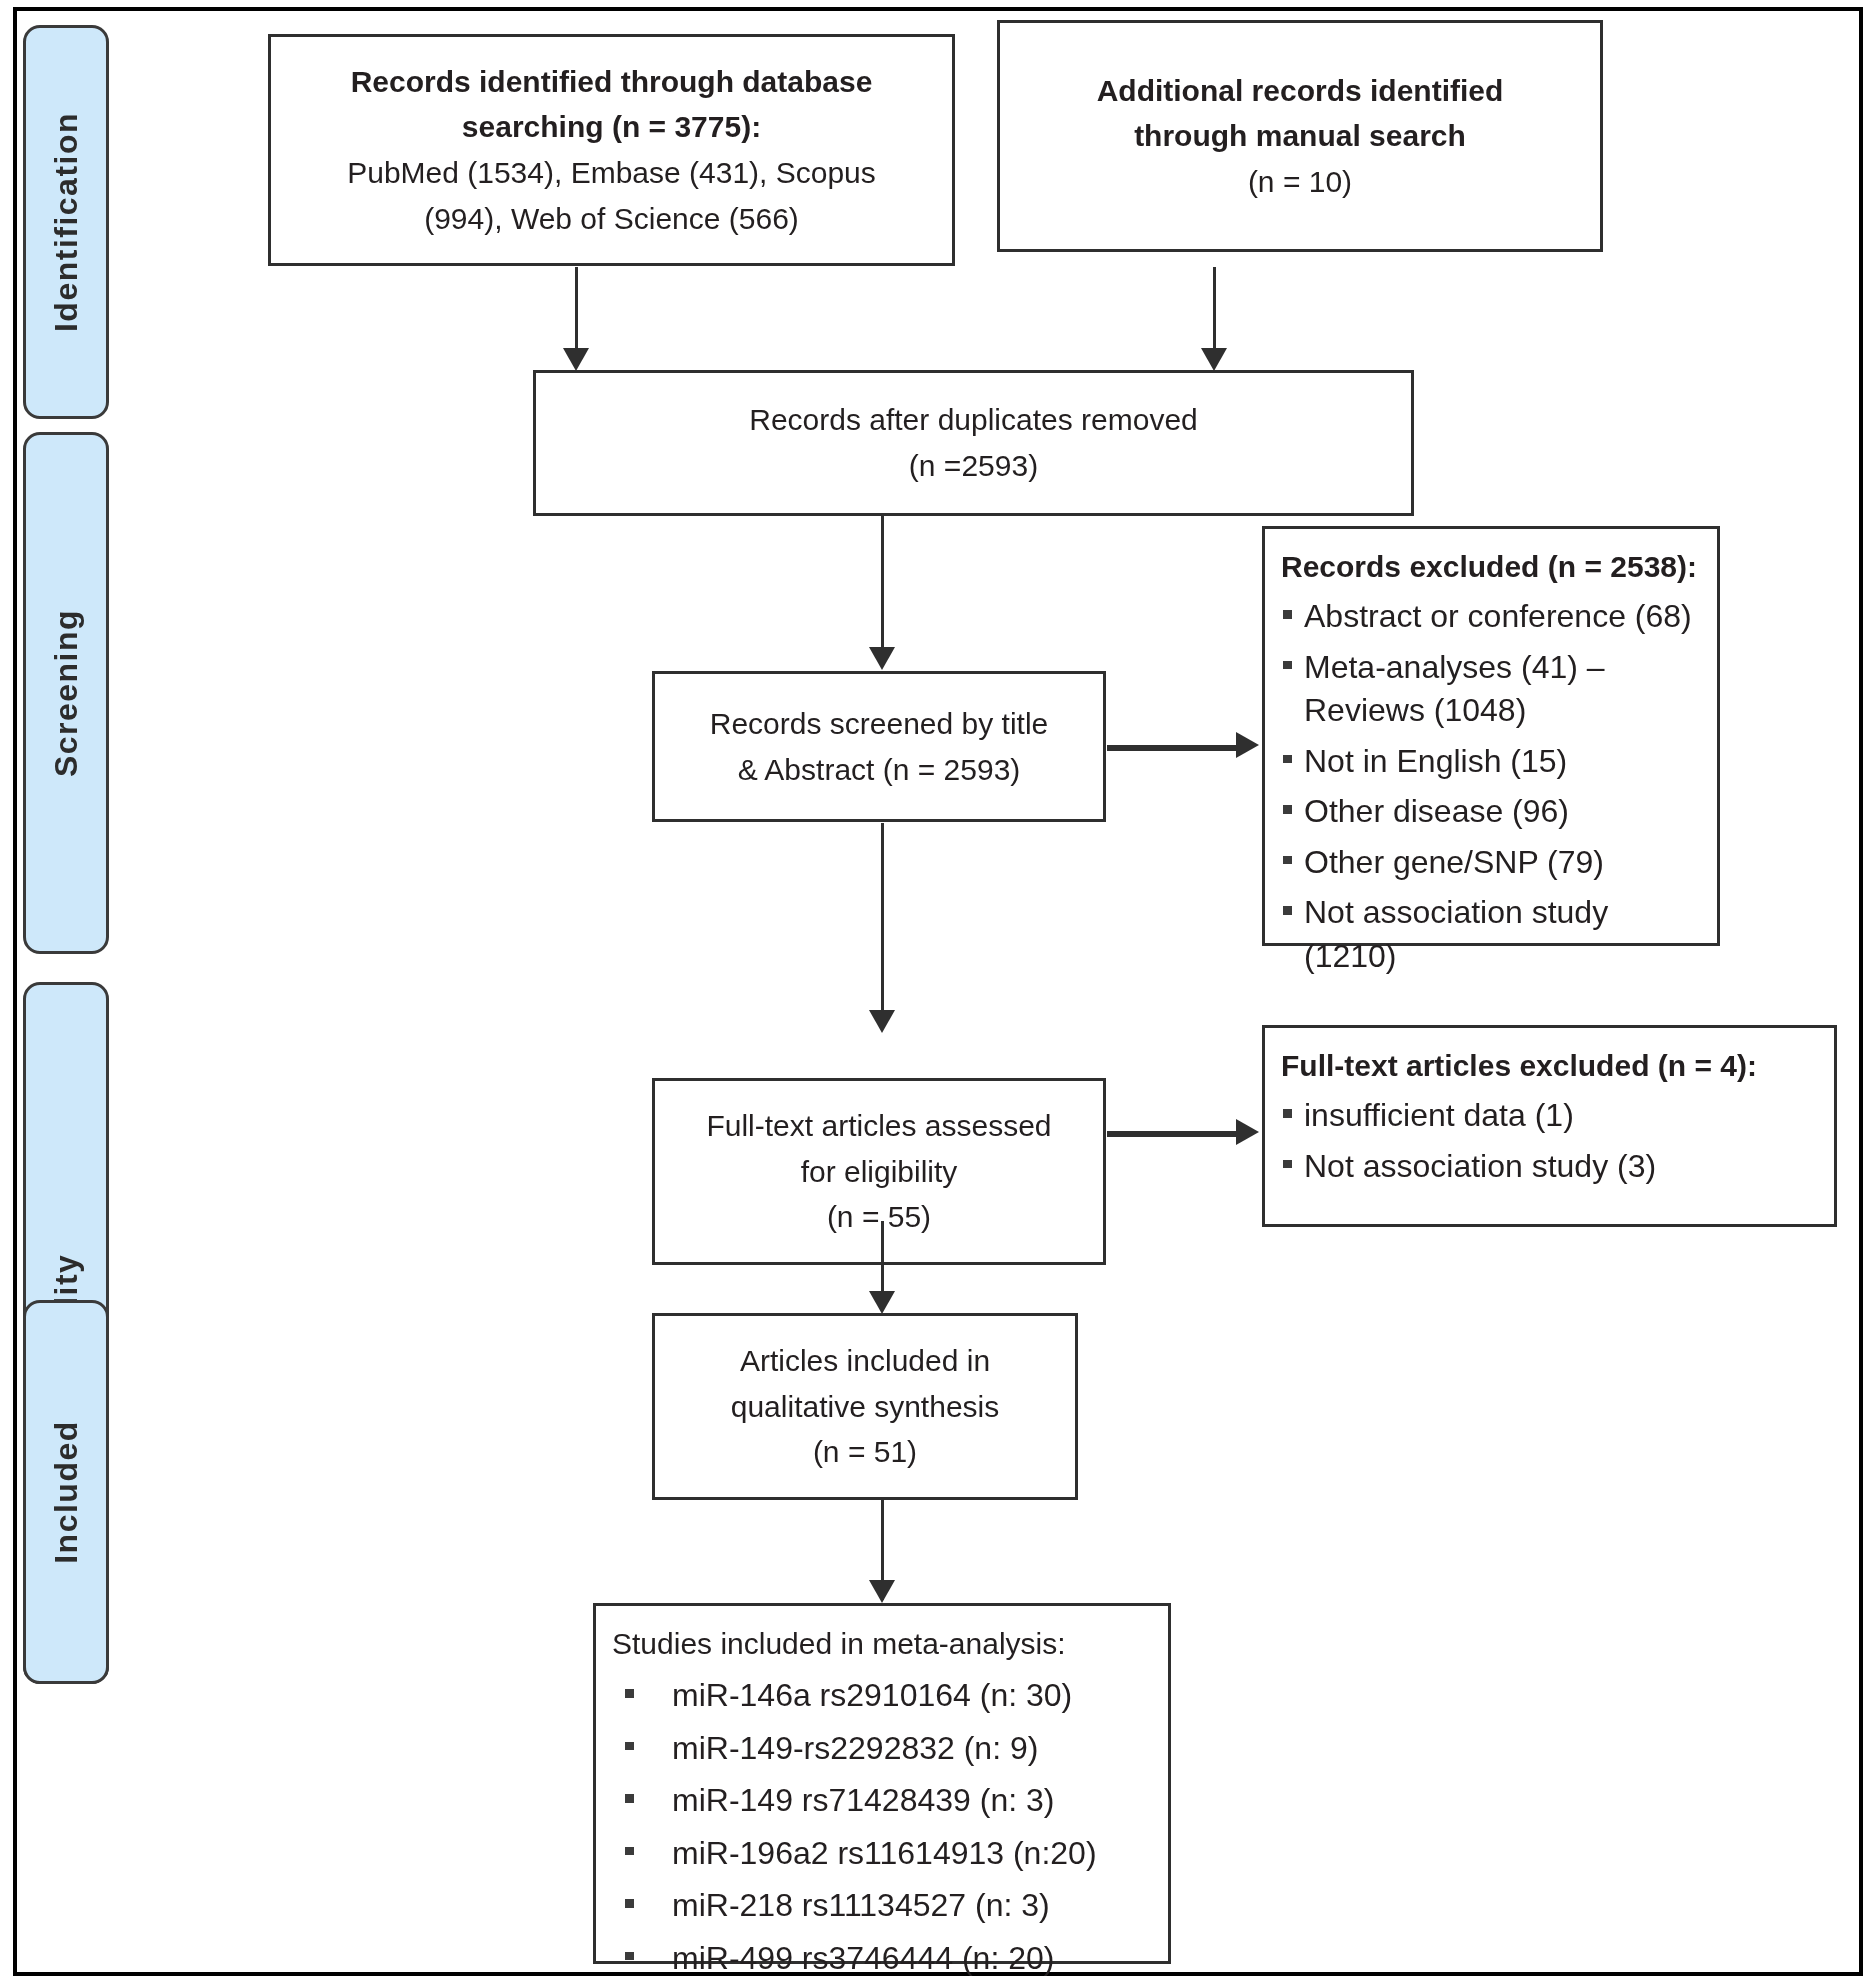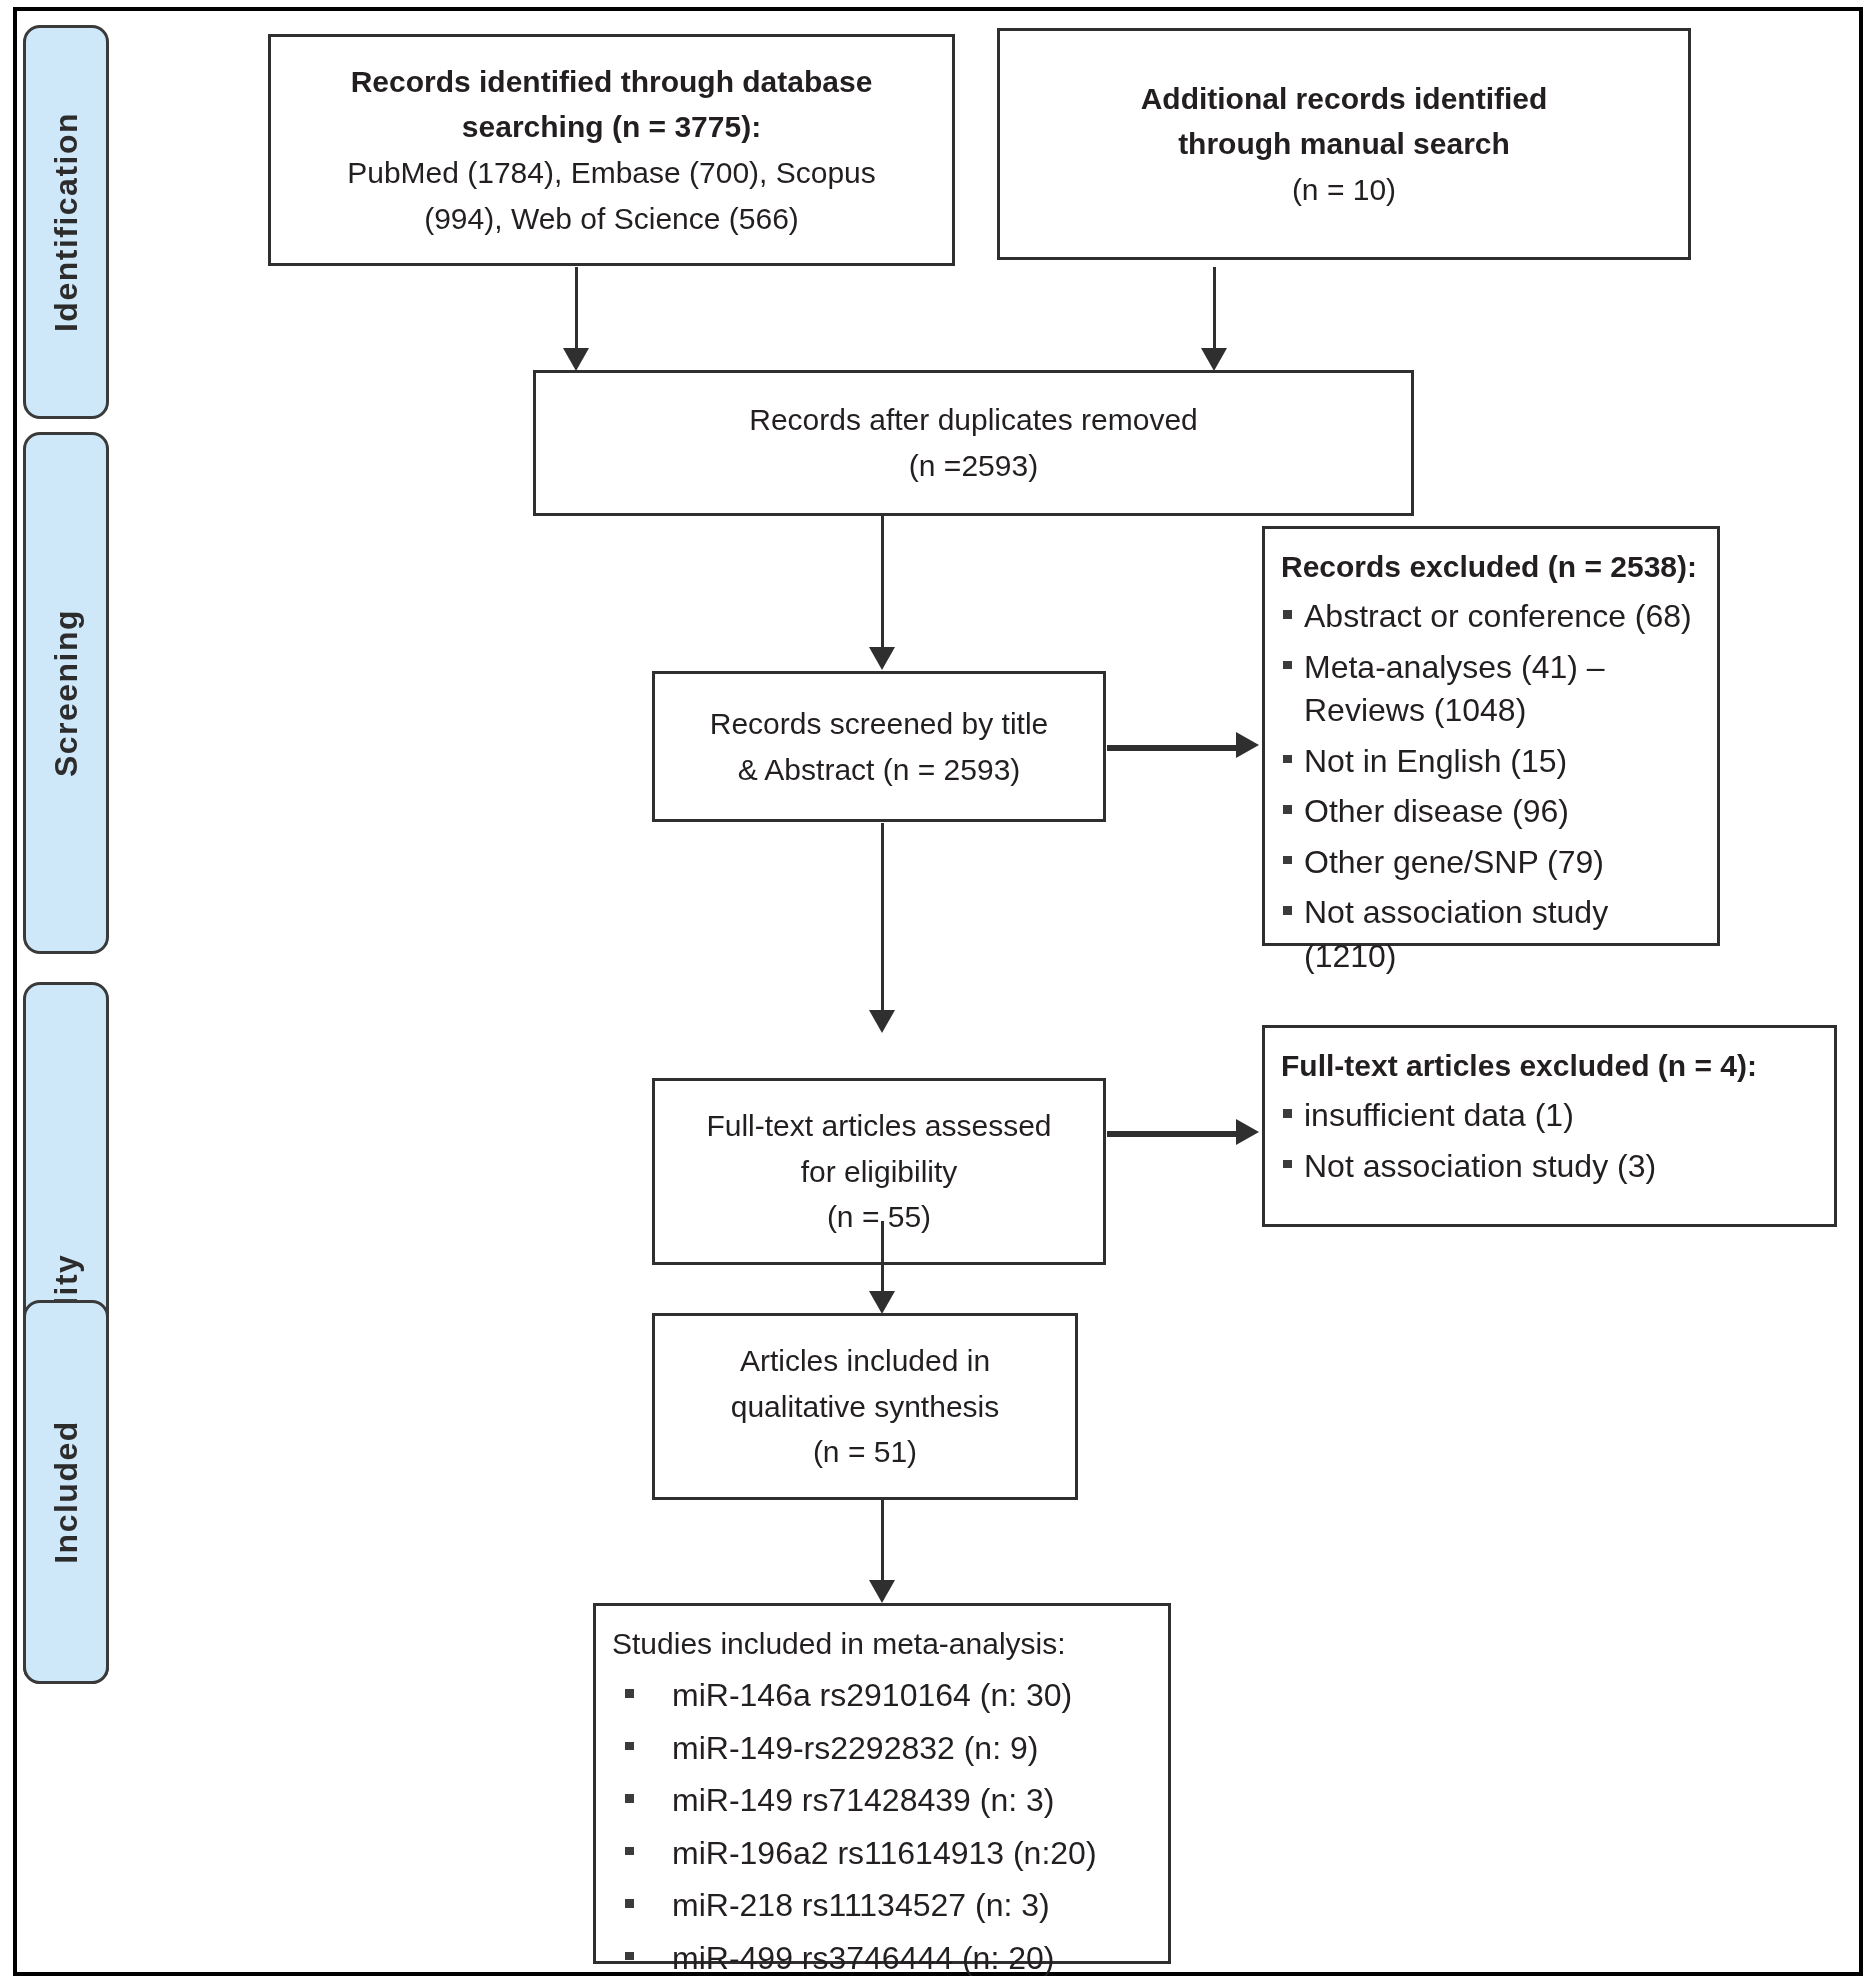--- a/index.html
+++ b/index.html
@@ -163,25 +163,25 @@
     <span class="stage-label">Eligibility</span>
   </div>
 
   <div class="stage" style="left:23px; top:1300px; width:86px; height:384px;">
     <span class="stage-label">Included</span>
   </div>
 
   <div class="box centered" style="left:232px; top:34px; width:687px; height:232px;margin-left:36px;">
     <div class="box-text bold">Records identified through database</div>
     <div class="box-text bold">searching (n = 3775):</div>
-    <div class="box-text">PubMed (1784), Embase (700), Scopus</div>
+    <div class="box-text">PubMed (1534), Embase (431), Scopus</div>
     <div class="box-text">(994), Web of Science (566)</div>
   </div>
 
-  <div class="box centered" style="left:997px; top:28px; width:694px; height:232px;">
+  <div class="box centered" style="left:997px; top:20px; width:606px; height:232px;">
     <div class="box-text bold">Additional records identified</div>
     <div class="box-text bold">through manual search</div>
     <div class="box-text">(n = 10)</div>
   </div>
 
   <div class="vline" style="left:575px; top:267px; height:87px;"></div>
   <div class="arrow-down" style="left:563px; top:348px;"></div>
 
   <div class="vline" style="left:1213px; top:267px; height:87px;"></div>
   <div class="arrow-down" style="left:1201px; top:348px;"></div>

